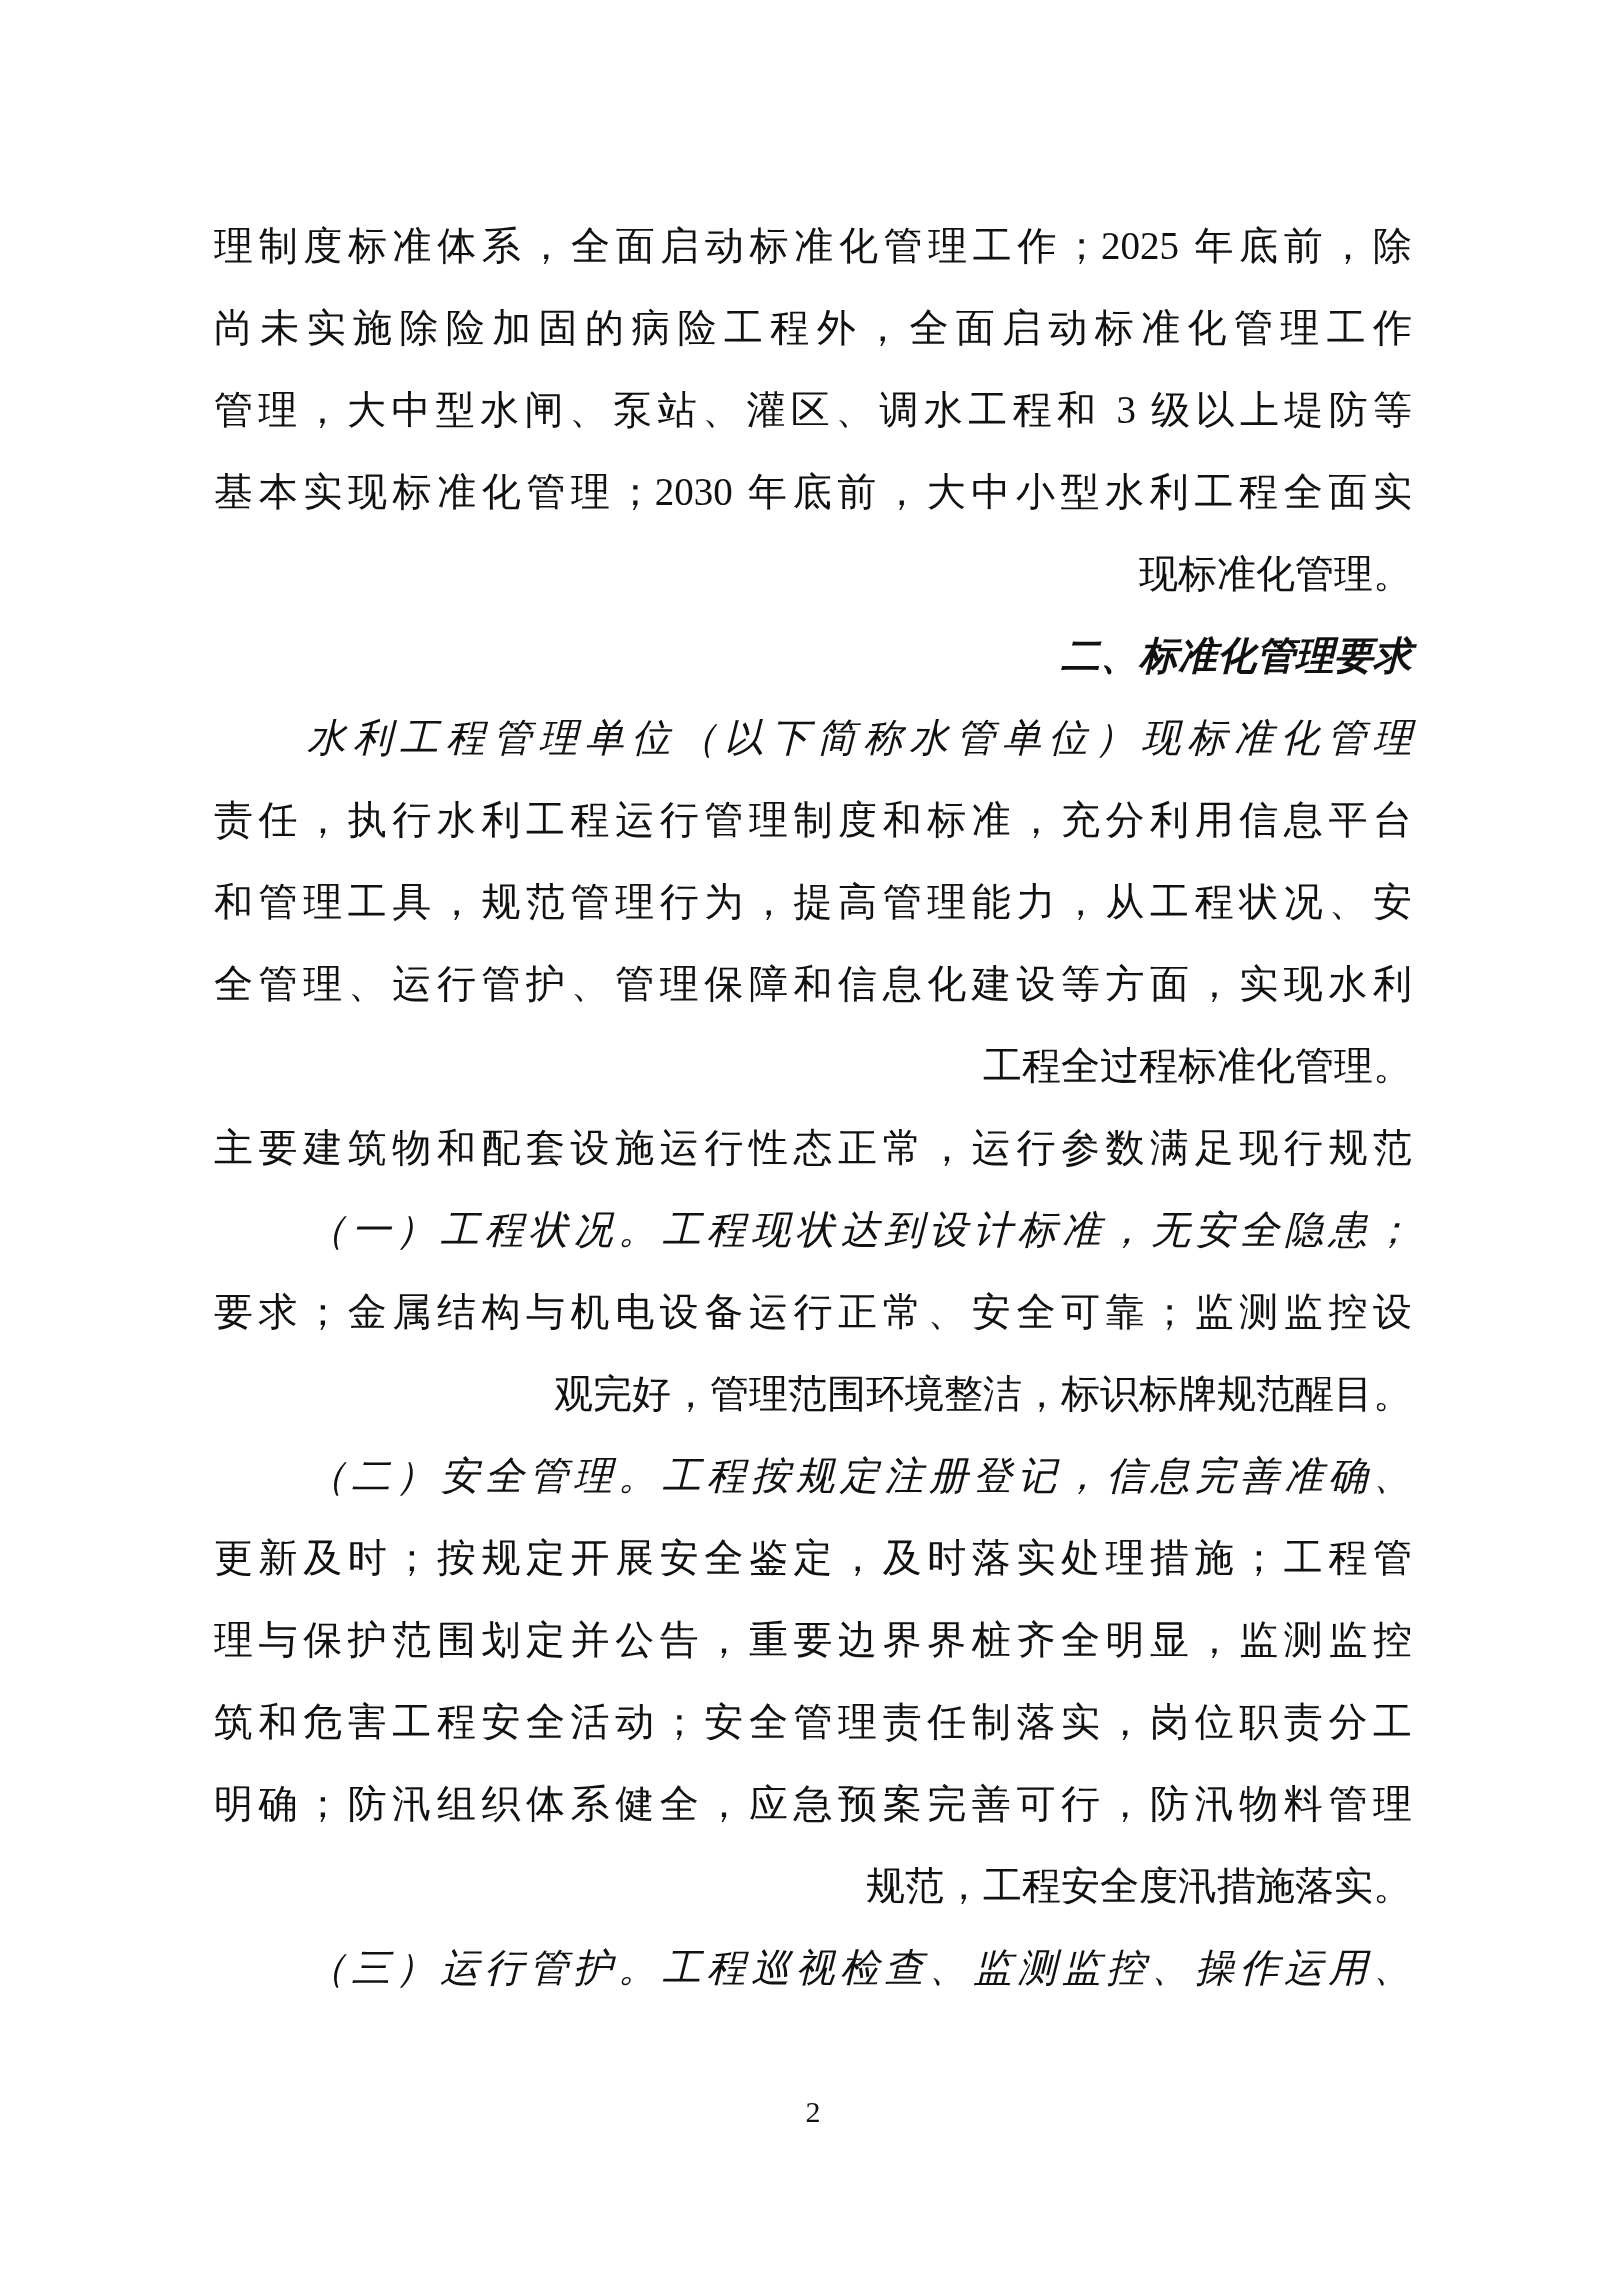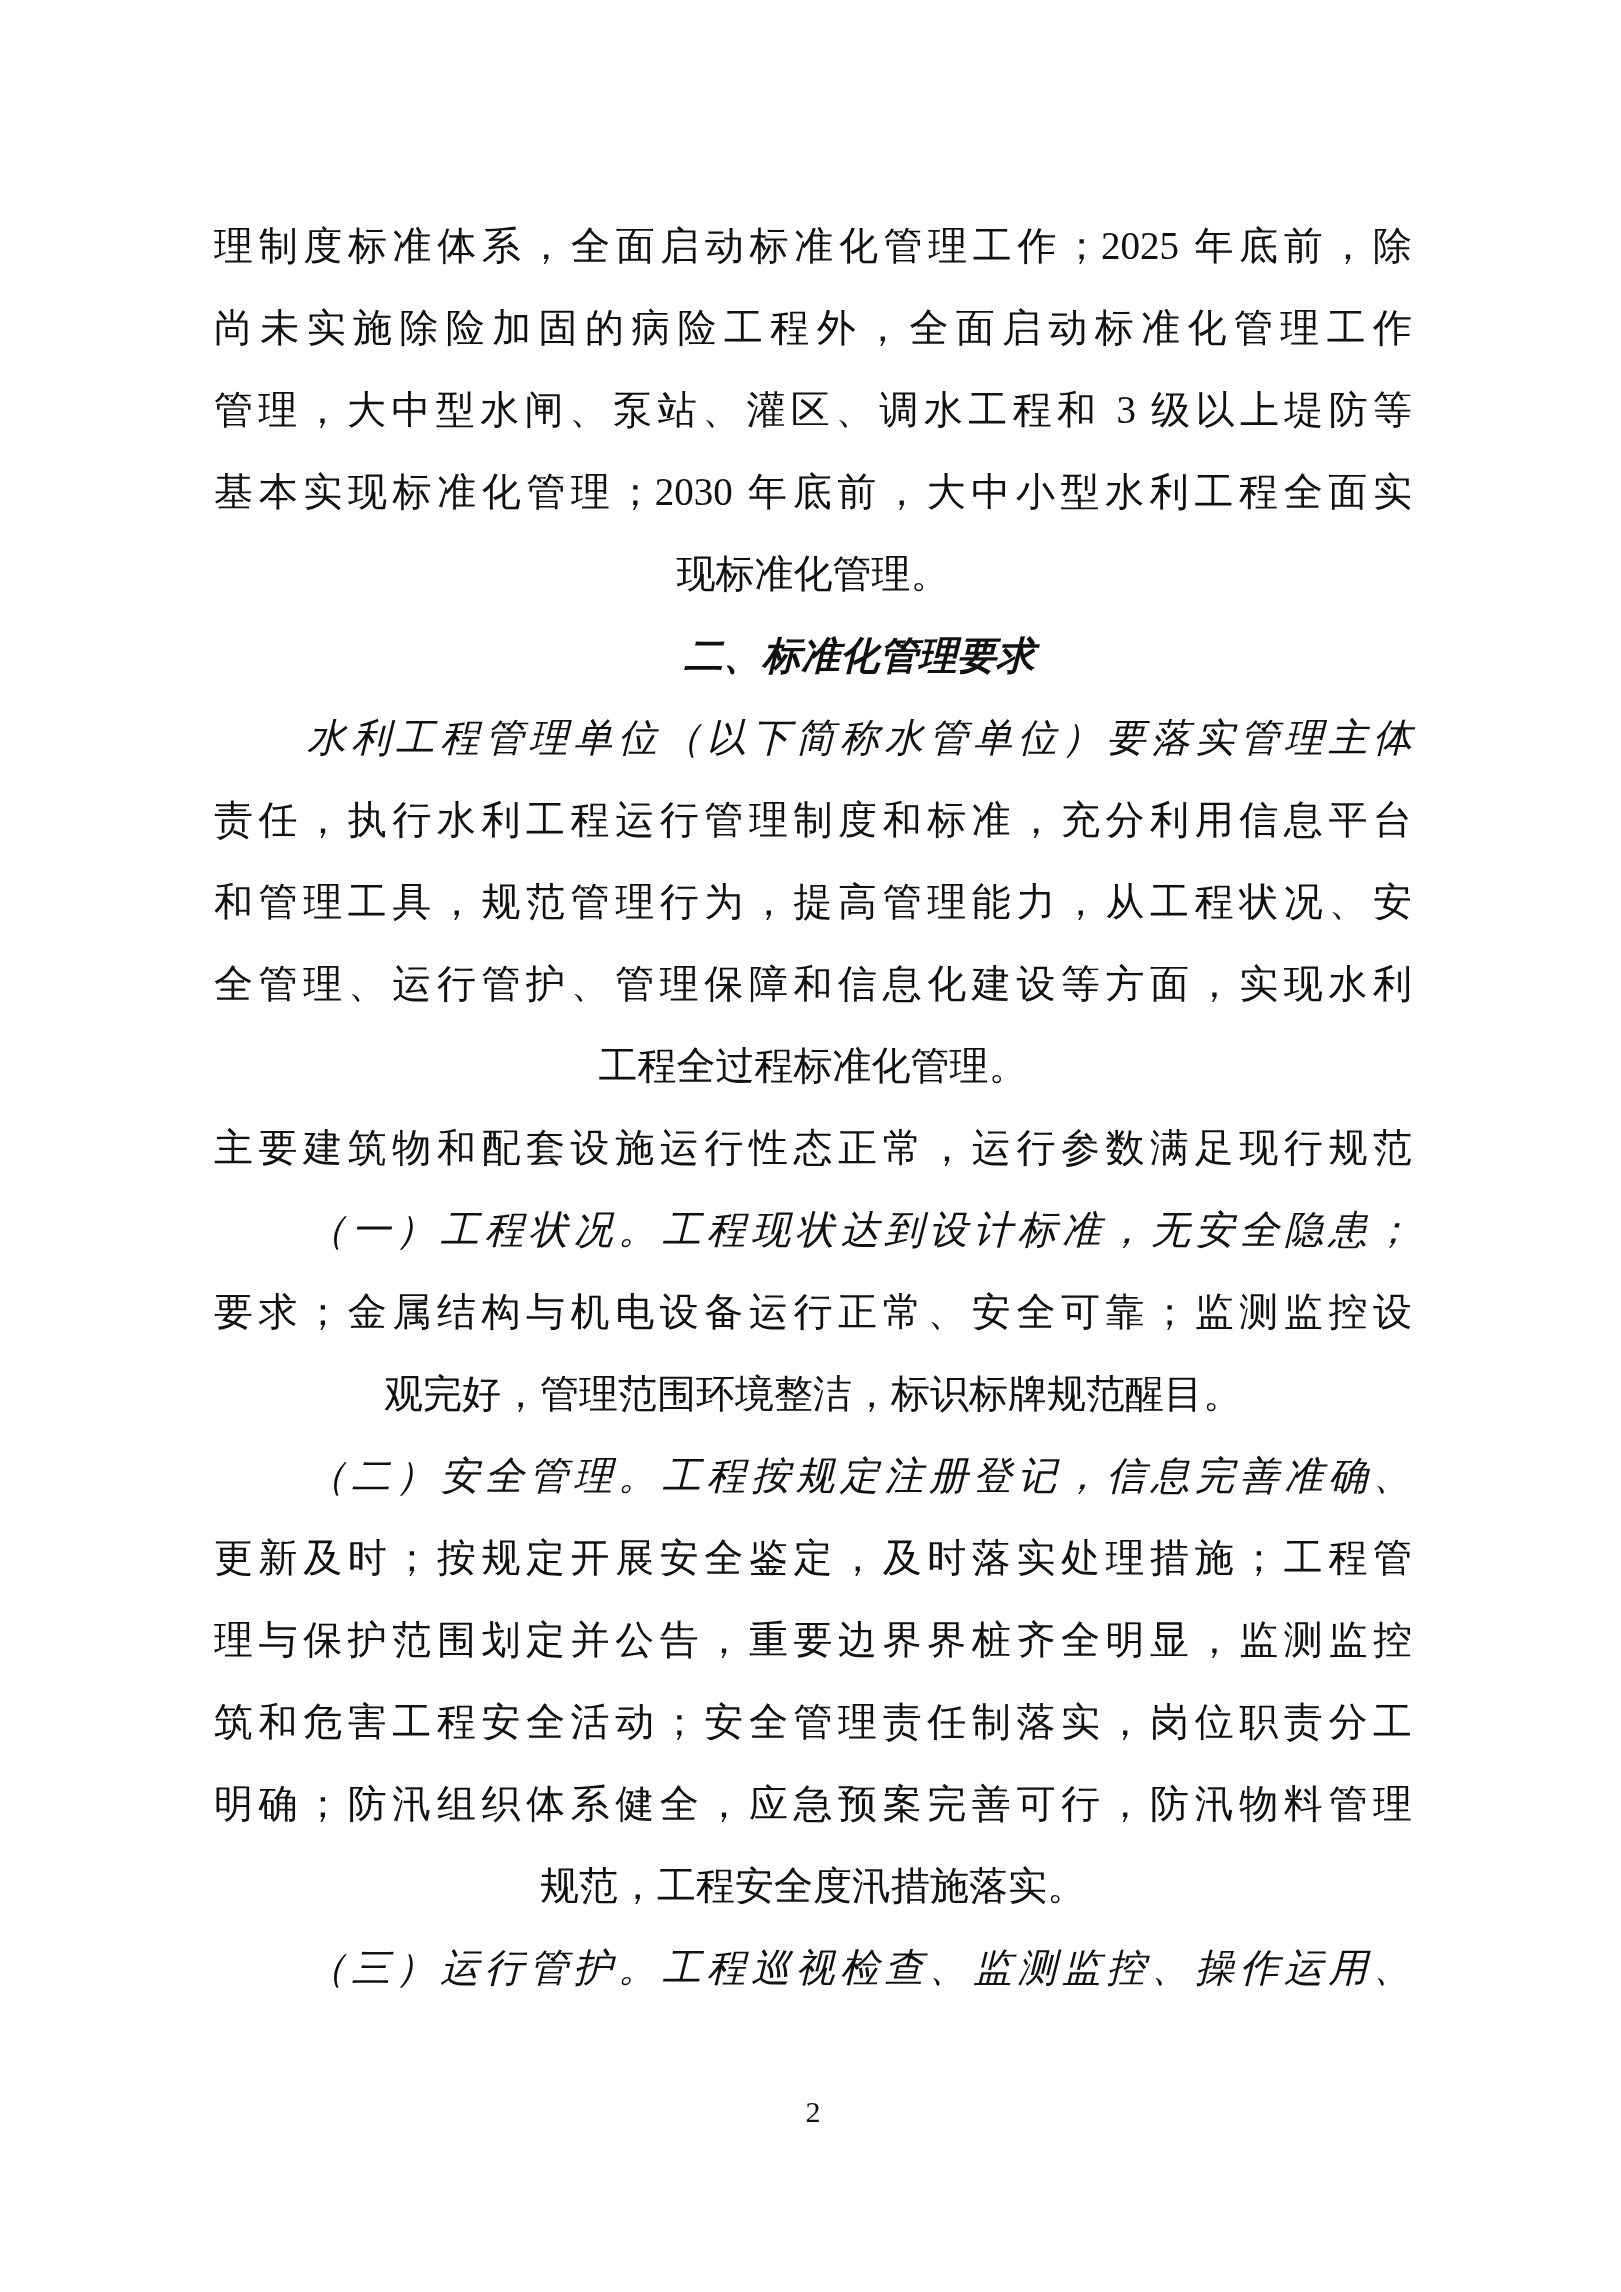--- a/index.html
+++ b/index.html
@@ -20,21 +20,21 @@
     left: 214px;
     top: 205px;
     width: 1198px;
     font-family: "Liberation Serif", "DejaVu Serif", serif;
     font-size: 39px;
     line-height: 82px;
     color: #111111;
   }
   .line {
     height: 82px;
-    text-align: center;
+    text-align: right;
   }
   
   .just {
     text-align: justify;
     text-align-last: justify;
     text-justify: inter-character;
   }
   
   .indent {
     text-indent: 93px;
@@ -61,21 +61,21 @@
 <body>
 
 <div class="page">
   <div class="text-block">
     <div class="line just">理制度标准体系，全面启动标准化管理工作；2025 年底前，除</div>
     <div class="line just">尚未实施除险加固的病险工程外，全面启动标准化管理工作</div>
     <div class="line just">管理，大中型水闸、泵站、灌区、调水工程和 3 级以上堤防等</div>
     <div class="line just">基本实现标准化管理；2030 年底前，大中小型水利工程全面实</div>
     <div class="line">现标准化管理。</div>
     <div class="line heading indent">二、标准化管理要求</div>
-    <div class="line just indent">水利工程管理单位（以下简称水管单位）要落实管理主体</div>
+    <div class="line just indent">水利工程管理单位（以下简称水管单位）现标准化管理</div>
     <div class="line just">责任，执行水利工程运行管理制度和标准，充分利用信息平台</div>
     <div class="line just">和管理工具，规范管理行为，提高管理能力，从工程状况、安</div>
     <div class="line just">全管理、运行管护、管理保障和信息化建设等方面，实现水利</div>
     <div class="line">工程全过程标准化管理。</div>
     <div class="line just">主要建筑物和配套设施运行性态正常，运行参数满足现行规范</div>
     <div class="line just indent">（一）工程状况。工程现状达到设计标准，无安全隐患；</div>
     <div class="line just">要求；金属结构与机电设备运行正常、安全可靠；监测监控设</div>
     <div class="line">观完好，管理范围环境整洁，标识标牌规范醒目。</div>
     <div class="line just indent">（二）安全管理。工程按规定注册登记，信息完善准确、</div>
     <div class="line just">更新及时；按规定开展安全鉴定，及时落实处理措施；工程管</div>

